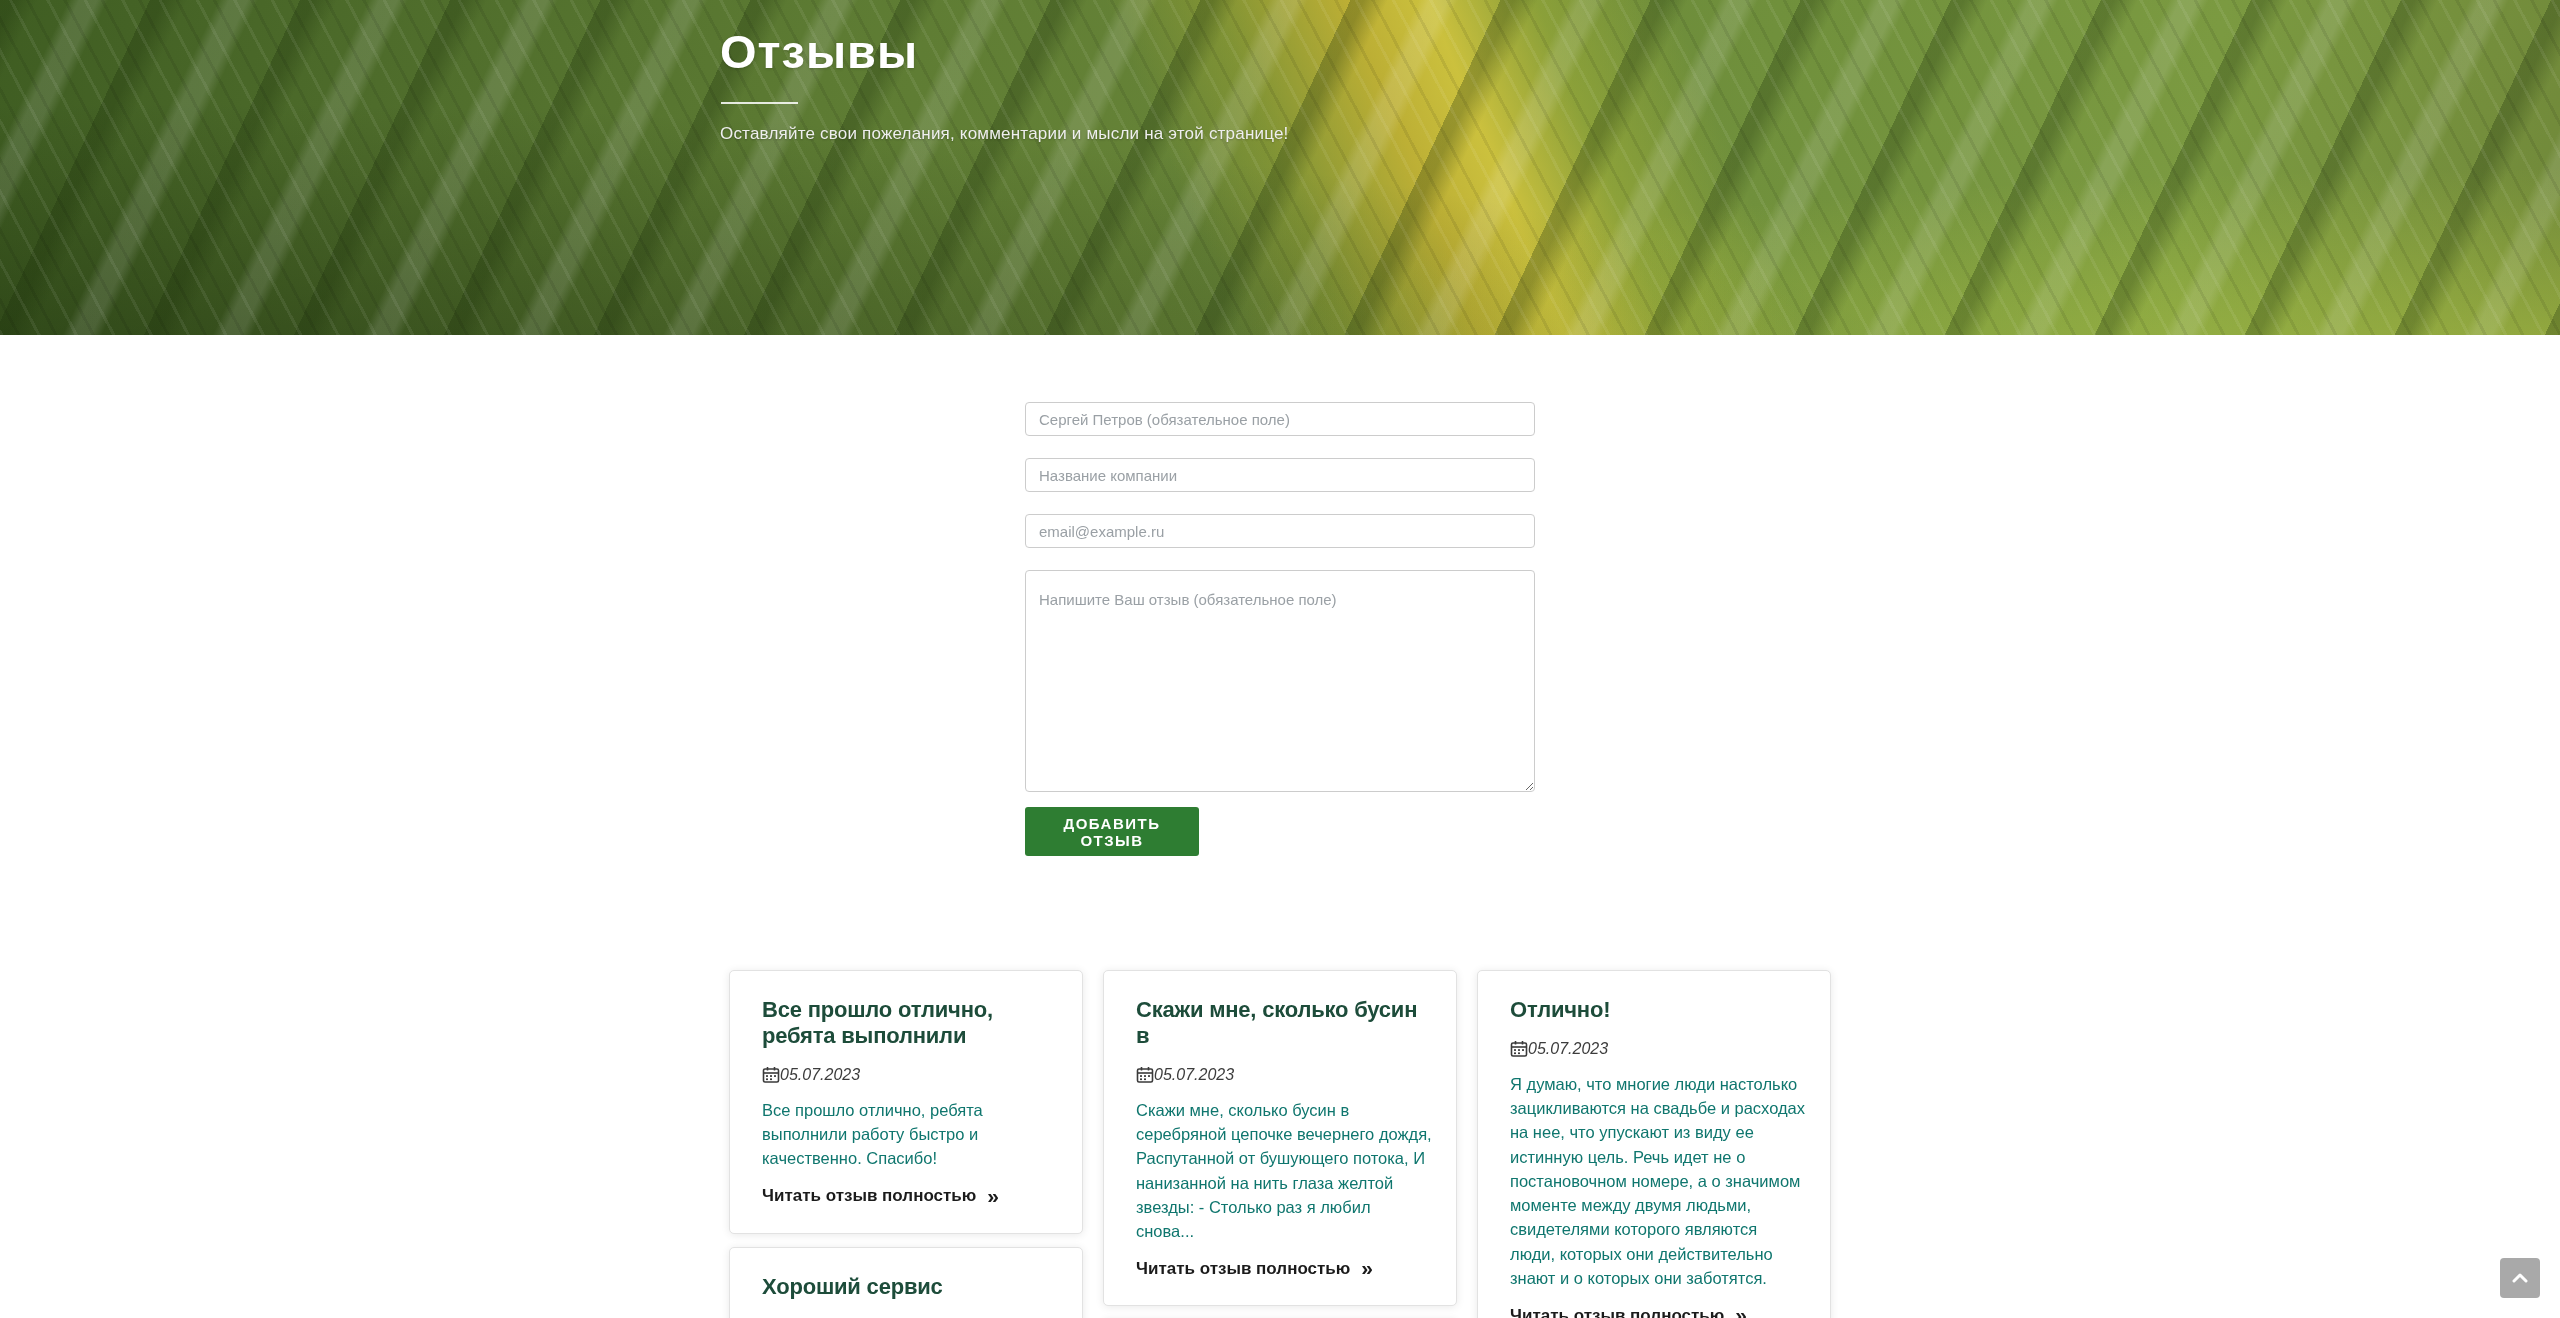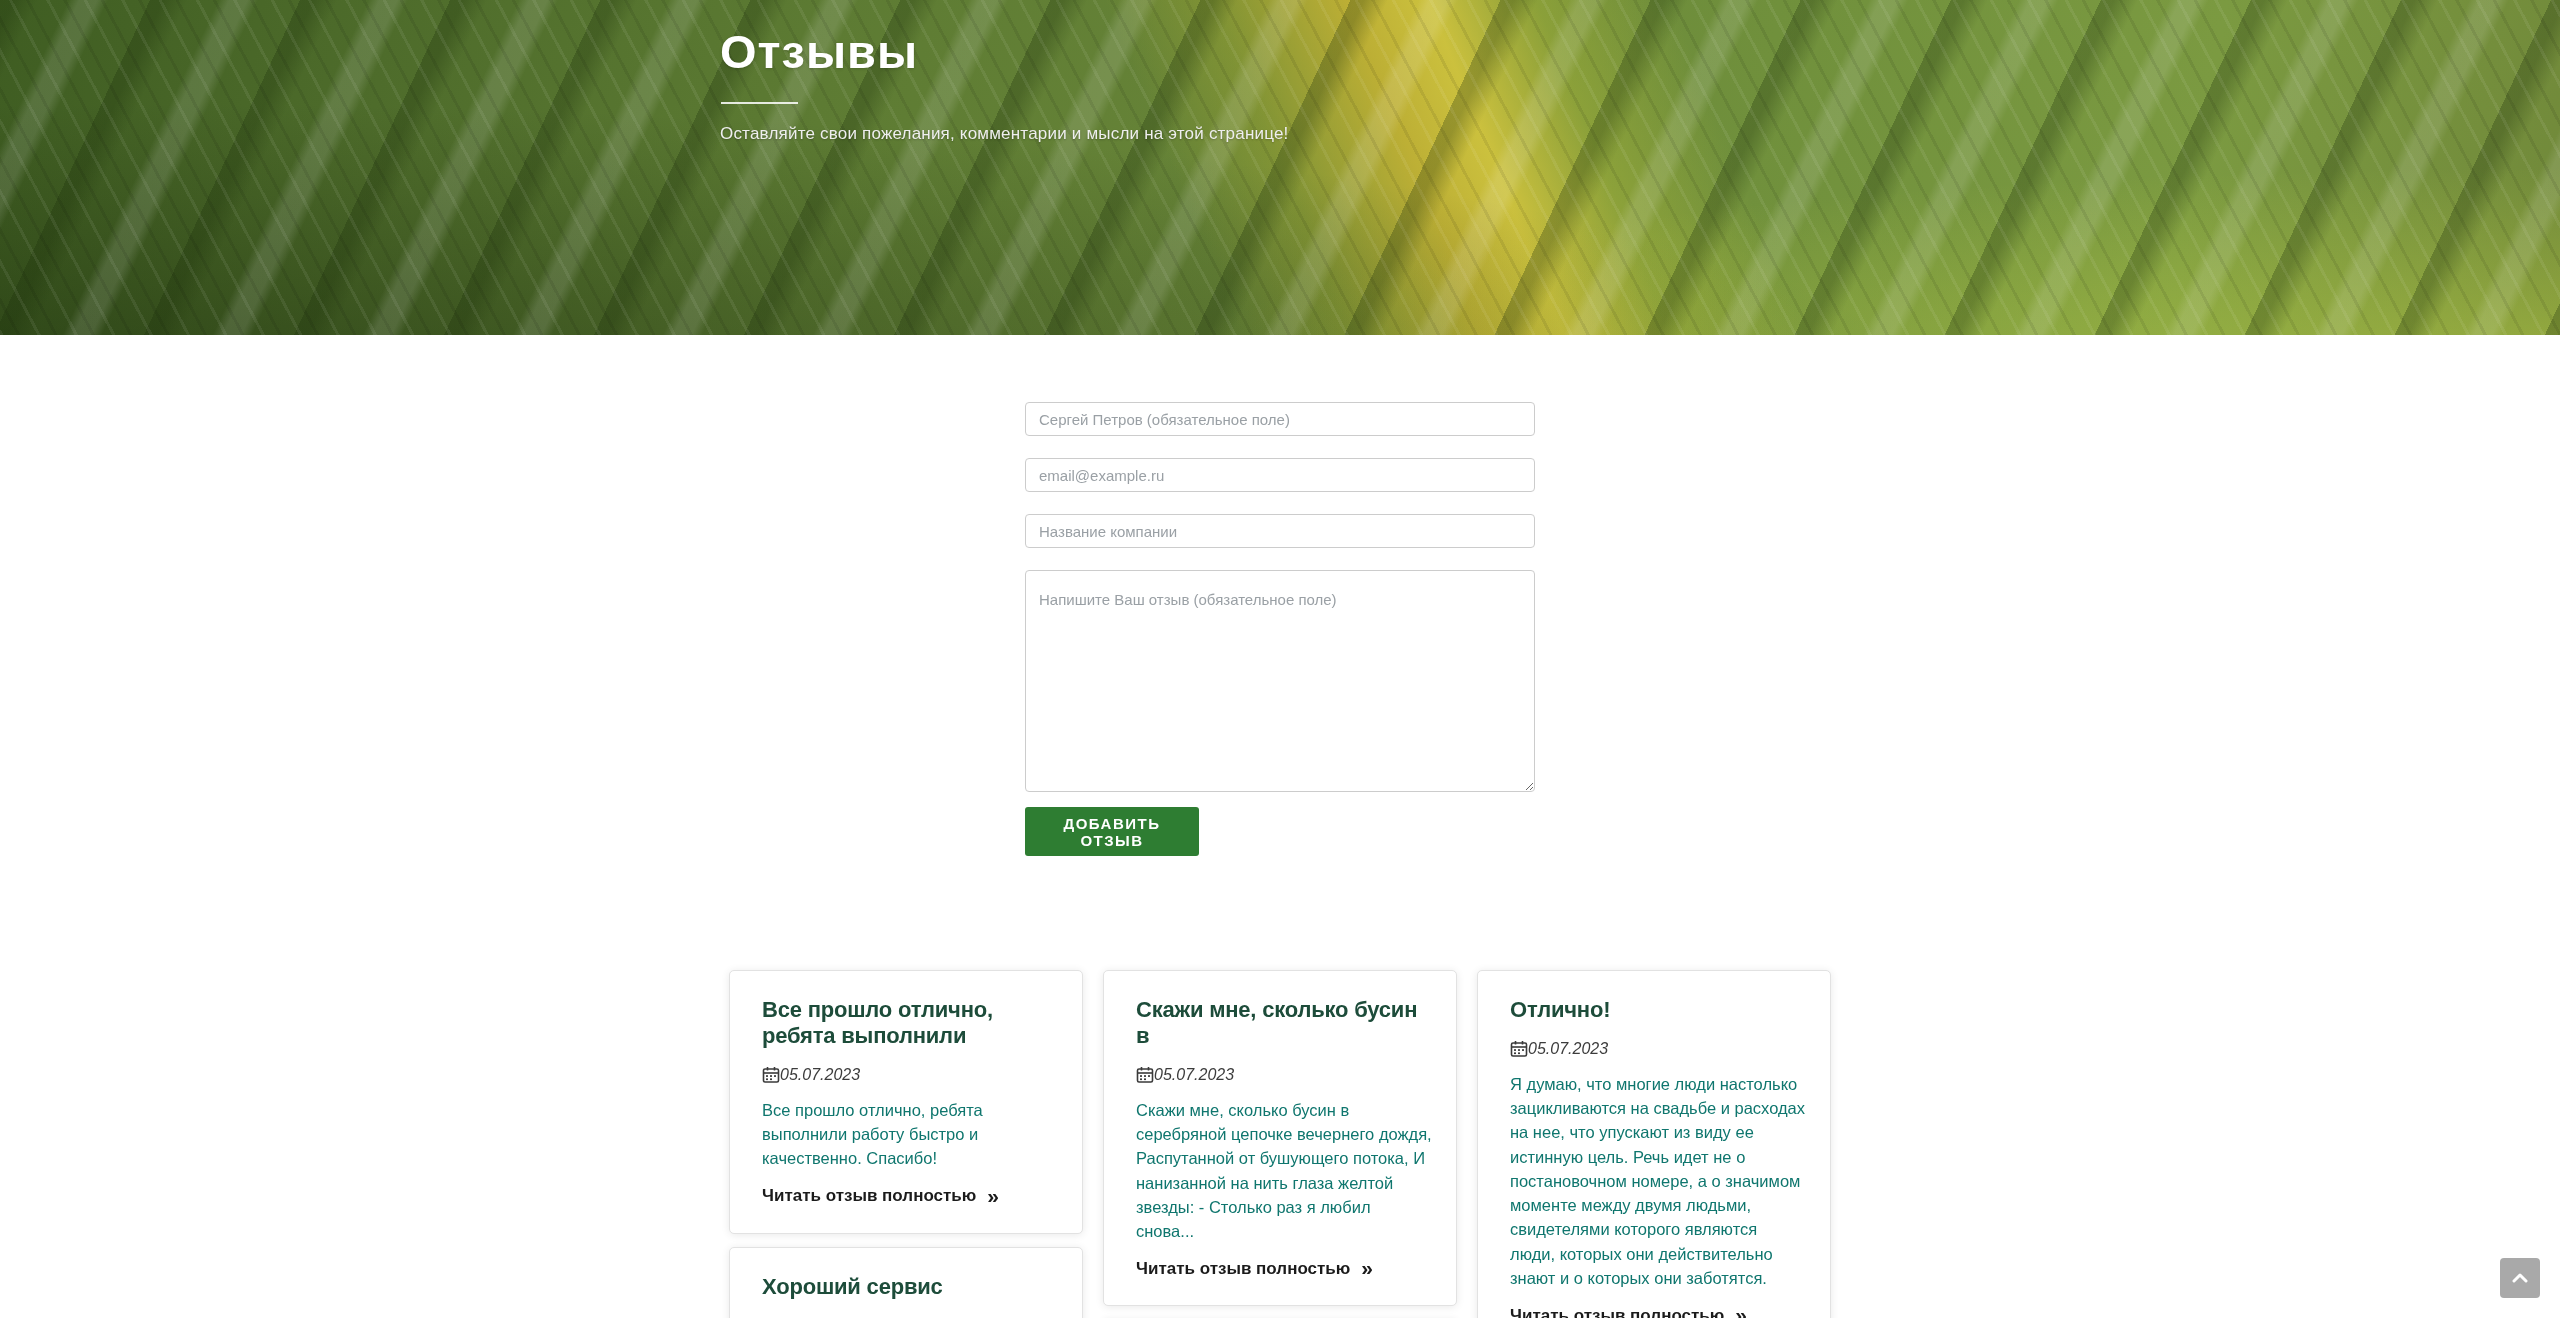--- a/index.html
+++ b/index.html
@@ -96,22 +96,22 @@
 <div class="page" style="--accent: #2e7d32; --title-green: #1d4c3a;">
 
   <header class="hero">
     <h1 class="hero-title">Отзывы</h1>
     <div class="hero-divider"></div>
     <p class="hero-subtitle">Оставляйте свои пожелания, комментарии и мысли на этой странице!</p>
   </header>
 
   <form class="review-form">
     <input type="text" placeholder="Сергей Петров (обязательное поле)" style="">
+    <input type="text" placeholder="Название компании" style="">
     <input type="text" placeholder="email@example.ru" style="">
-    <input type="text" placeholder="Название компании" style="">
     <textarea placeholder="Напишите Ваш отзыв (обязательное поле)" style=""></textarea>
     <button type="submit" class="submit-btn">ДОБАВИТЬ ОТЗЫВ</button>
   </form>
 
   <section>
     <div class="cards-col" id="col-left">
   <article class="card">
     <h3 class="card-title">Все прошло отлично, ребята выполнили</h3>
     <div class="date-row">
       <svg width="18" height="18" viewBox="0 0 18 18">

